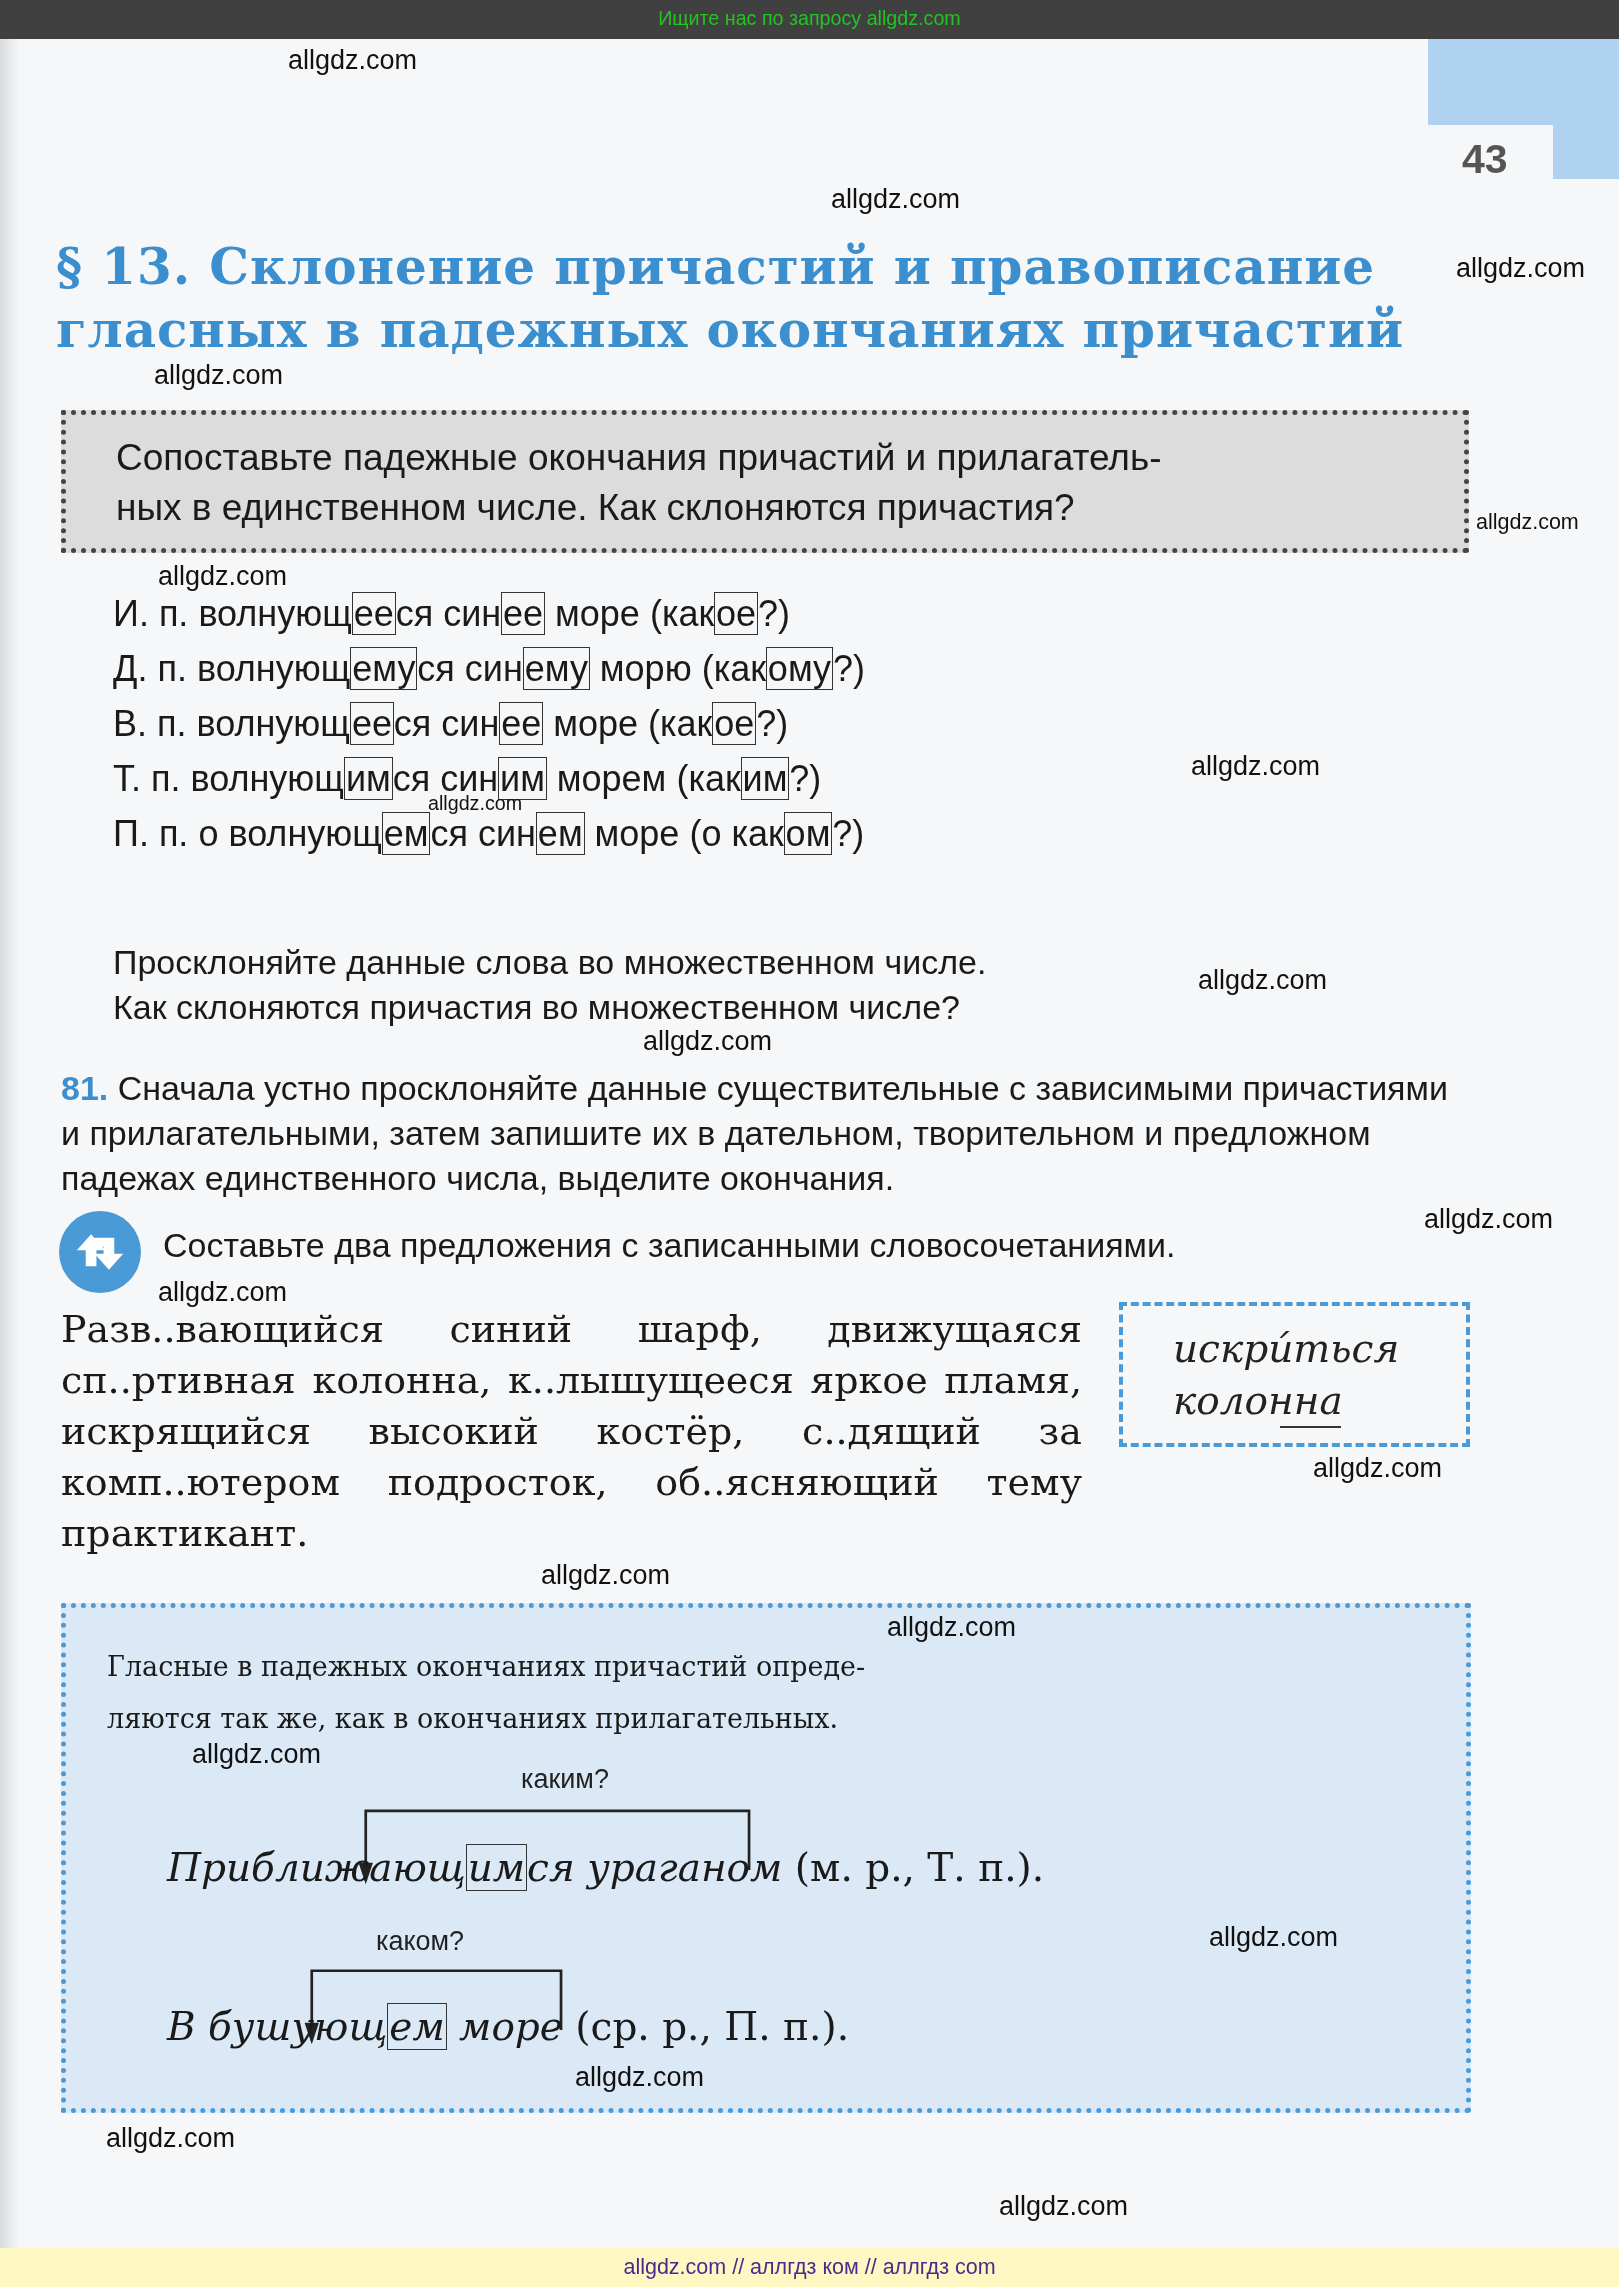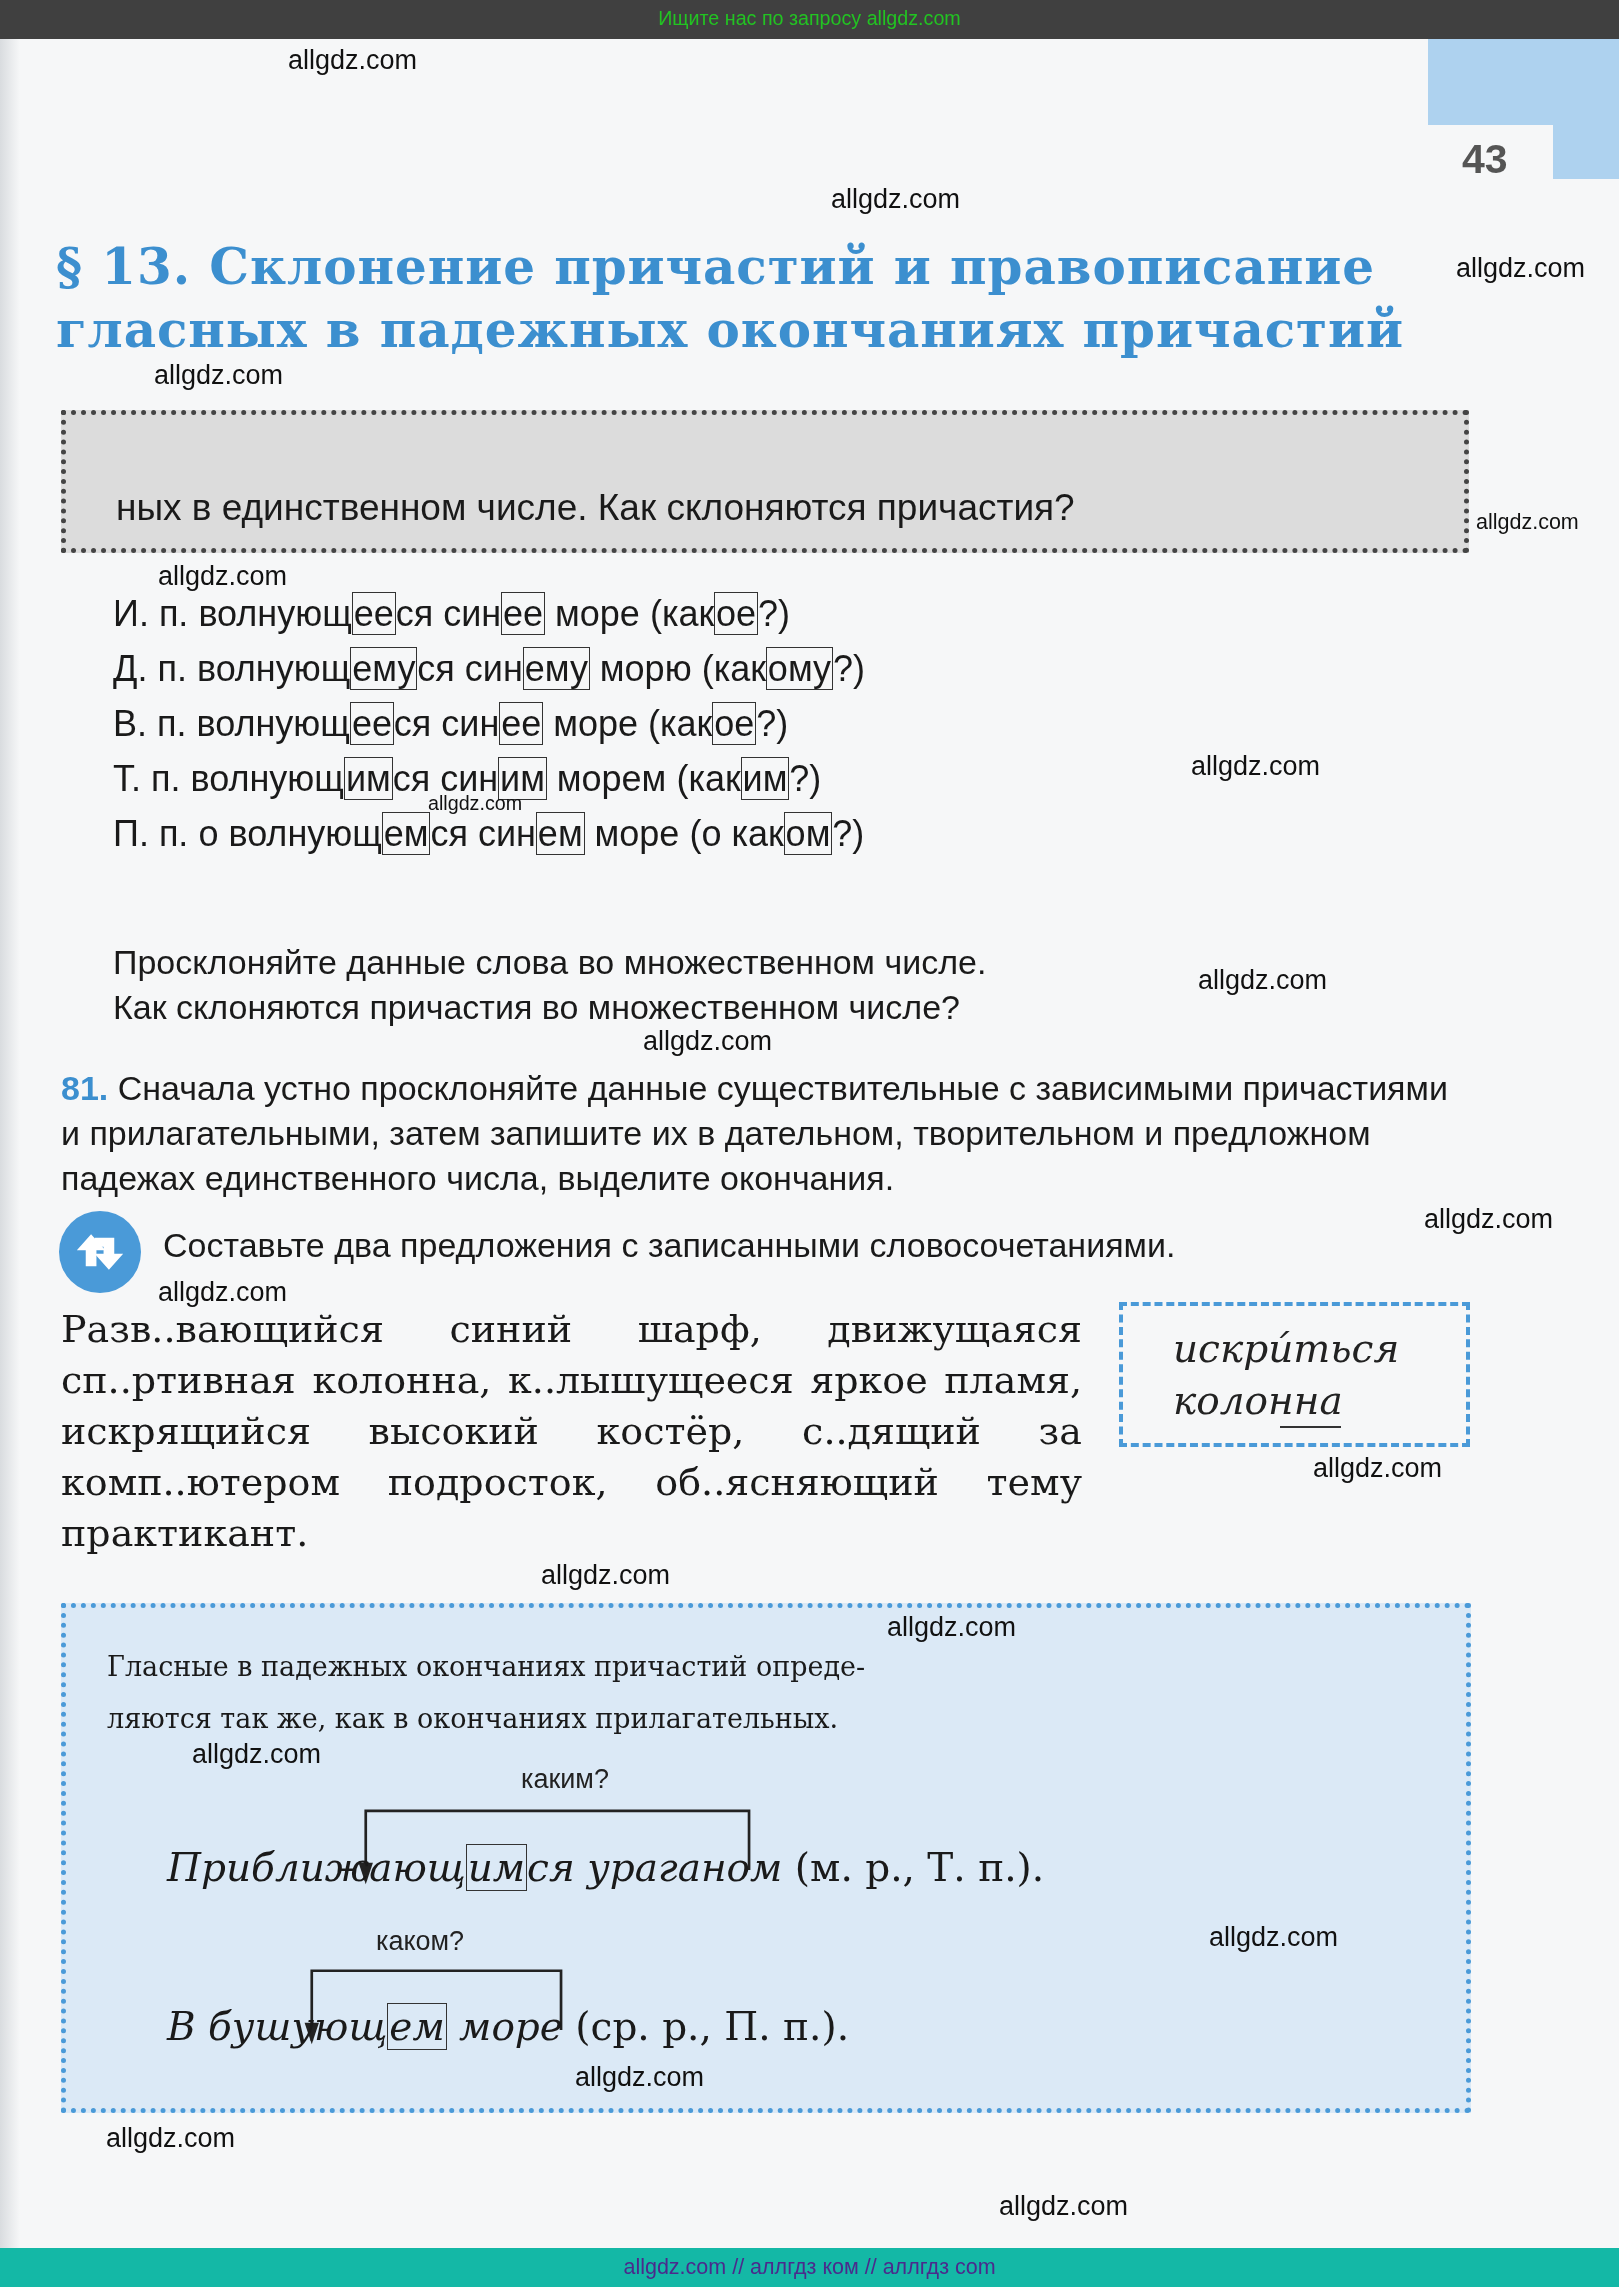--- a/index.html
+++ b/index.html
@@ -80,21 +80,21 @@
     position:absolute; left:107px; top:1641px; width:1343px;
     font-family:"DejaVu Serif", serif; font-size:27px; line-height:52px; color:#1a1a1a;
   }
   .q-label { position:absolute; font-size:27px; color:#222; }
   .example {
     position:absolute; font-family:"DejaVu Serif", serif; font-size:39px; white-space:nowrap;
   }
   .example i { font-style:italic; }
   .wm { position:absolute; font-size:27px; color:#111; white-space:nowrap; }
   .footer {
-    position:absolute; left:0; top:2248px; width:1619px; height:39px; background:#14b8a6;
+    position:absolute; left:0; top:2248px; width:1619px; height:39px; background:#fef9c3;
     text-align:center; font-size:21.5px; color:#4b2a8c; line-height:39px;
   }
 </style>
 </head>
 <body>
 
 <div class="top-banner">Ищите нас по запросу allgdz.com</div>
 
 <div class="page"></div>
 <div class="page-shadow"></div>
@@ -102,21 +102,21 @@
 <div class="corner-tab2"></div>
 <div class="page-number">43</div>
 
 <div class="title">
   <div>§ 13. Склонение причастий и правописание</div>
   <div>гласных в падежных окончаниях причастий</div>
 </div>
 
 <div class="gray-box">
   <p>
-    <br>
+    <span>Сопоставьте падежные окончания причастий и прилагатель-</span><br>
     <span>ных в единственном числе. Как склоняются причастия?</span>
   </p>
 </div>
 
 <div class="decl">
   <div class="row">
     <span>И. п.</span>
     <span></span><span>волнующ</span><span class="box">ее</span><span>ся</span>
     <span>син</span><span class="box">ее</span>
     <span>море</span>

